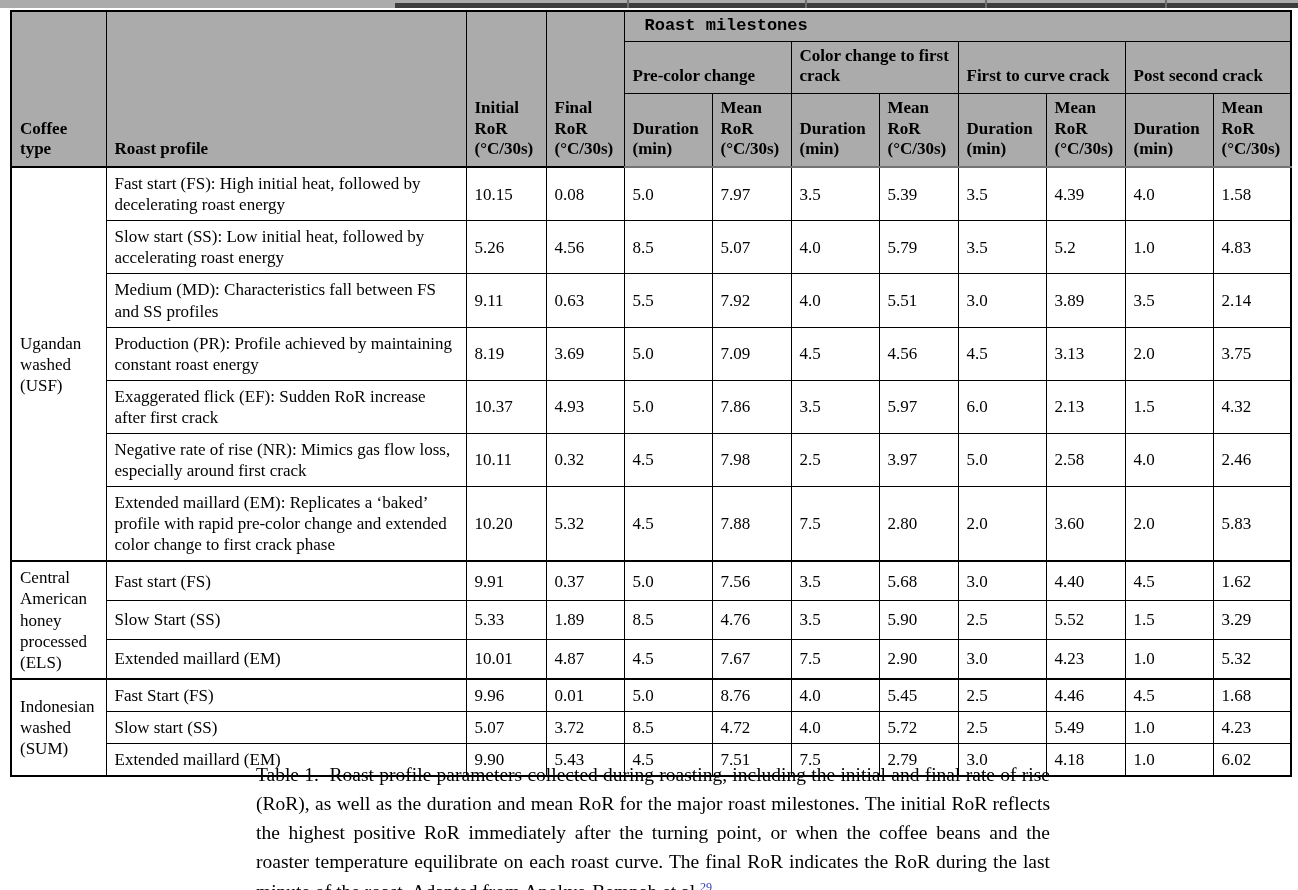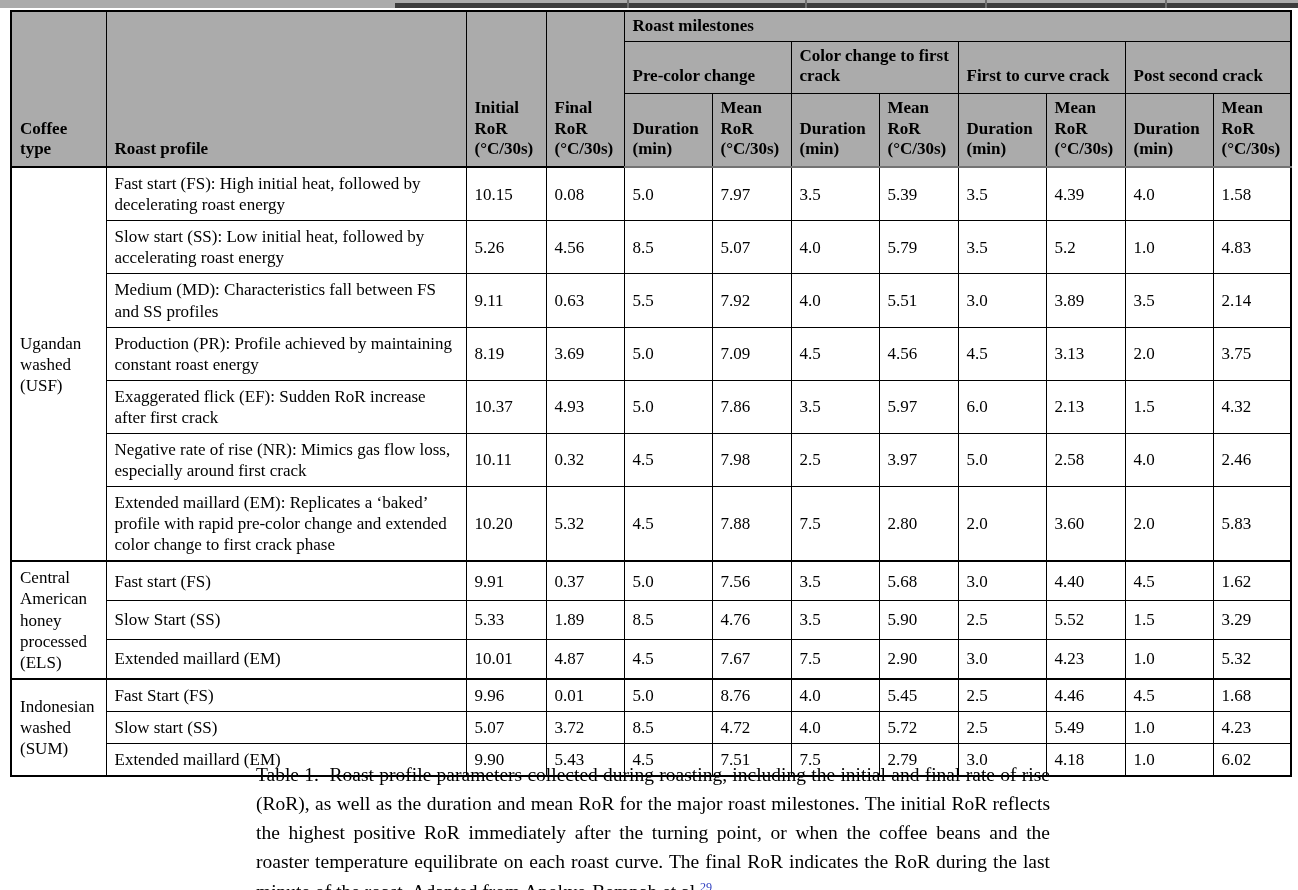--- a/index.html
+++ b/index.html
@@ -53,21 +53,22 @@
     background: var(--header-bg, #ababab);
     font-weight: bold;
     font-size: 17px;
     line-height: 1.22;
     text-align: left;
     vertical-align: bottom;
     padding: 4px 8px 6px 8px;
   }
   .roast-table th.milestones-th {
     vertical-align: middle;
-    padding: 2px 8px;
+    padding: 2px 20px;
+    font-family: Liberation Mono, monospace;
   }
   .roast-table td {
     background: #ffffff;
     font-size: 17px;
     line-height: 1.24;
     text-align: left;
     vertical-align: middle;
     padding: 5px 8px;
   }
   .roast-table tr.hdr-a th { height: 30px; }

